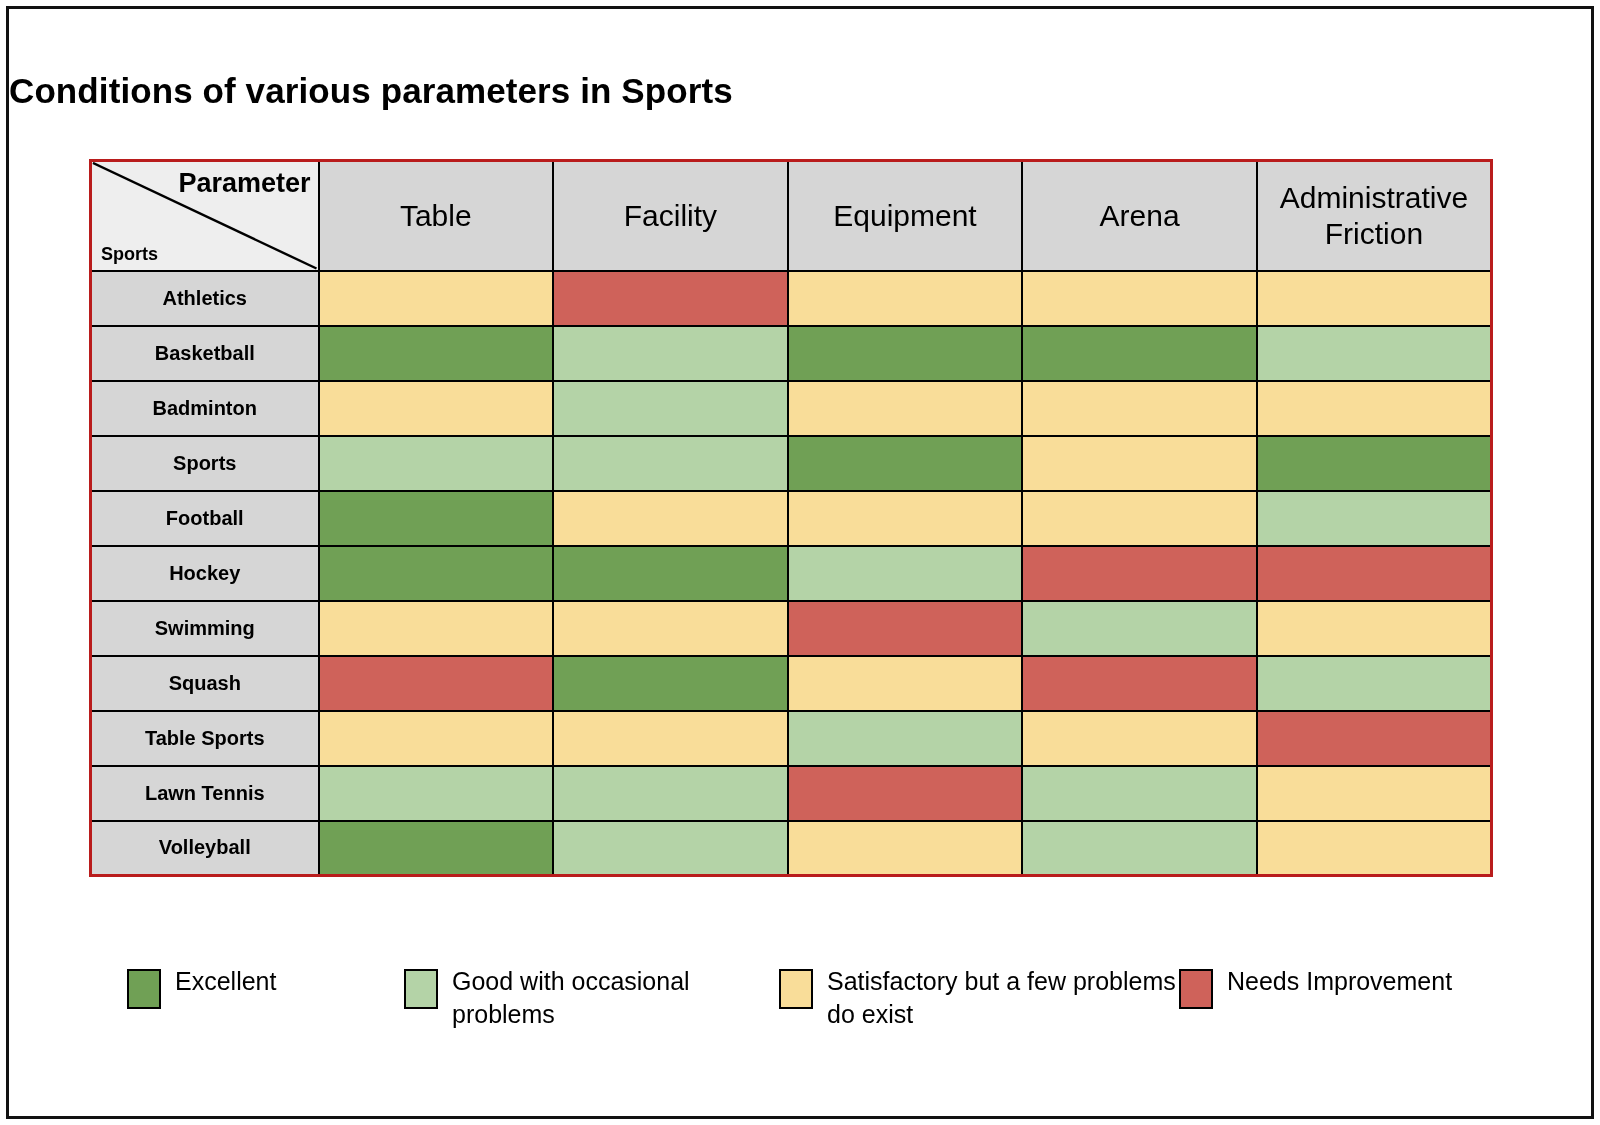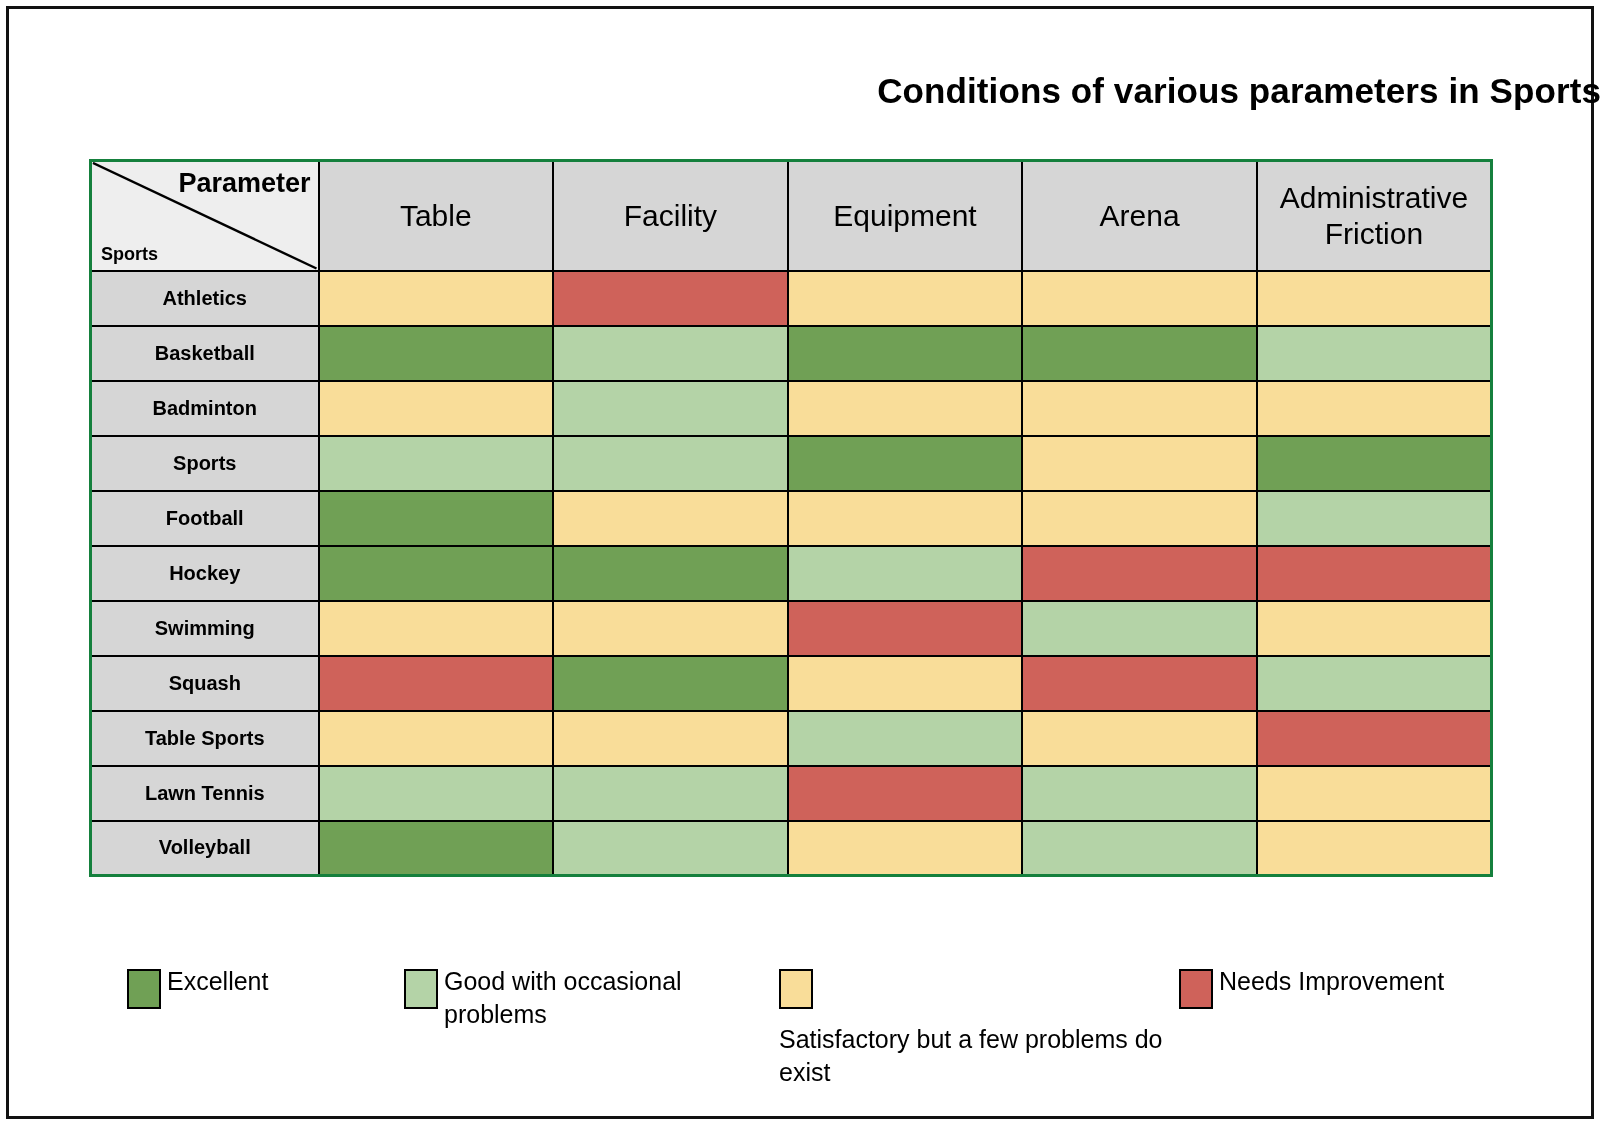--- a/index.html
+++ b/index.html
@@ -13,34 +13,34 @@
   }
   #frame {
     position: absolute;
     left: 6px; top: 6px;
     width: 1588px; height: 1113px;
     border: 3px solid #111111;
     background: #ffffff;
   }
   #title {
     position: absolute;
-    left: 10px; top: 62px;
+    left: 0; top: 62px;
     width: 100%;
-    text-align: right;
+    text-align: left;
     font-size: 35px;
     font-weight: bold;
     color: #000000;
     letter-spacing: 0.1px;
   }
   #matrix {
     position: absolute;
     left: 80px;
     top: 150px;
     width: 1404px;
-    border: 3px solid #15803d;
+    border: 3px solid #b91c1c;
     border-collapse: collapse;
     table-layout: fixed;
   }
   #matrix td, #matrix th {
     border: 2px solid #000000;
     padding: 0;
     margin: 0;
   }
   .corner-cell {
     width: 228px;
@@ -101,25 +101,25 @@
     position: absolute;
     left: 80px;
     top: 948px;
     width: 1410px;
     display: flex;
     align-items: flex-start;
   }
   .legend-item {
     display: flex;
     align-items: flex-start;
-    gap: 6px;
+    gap: 14px;
   }
   .legend-item.i0 { width: 292px; padding-left: 38px; }
   .legend-item.i1 { width: 375px; margin-left: 23px; }
-  .legend-item.i2 { width: 400px; flex-direction: column; }
+  .legend-item.i2 { width: 400px; }
   .legend-item.i3 { width: 300px; }
   .swatch {
     width: 34px;
     height: 40px;
     border: 2px solid #000000;
     flex: 0 0 auto;
     margin-top: 12px;
   }
   .legend-label {
     font-size: 25px;

